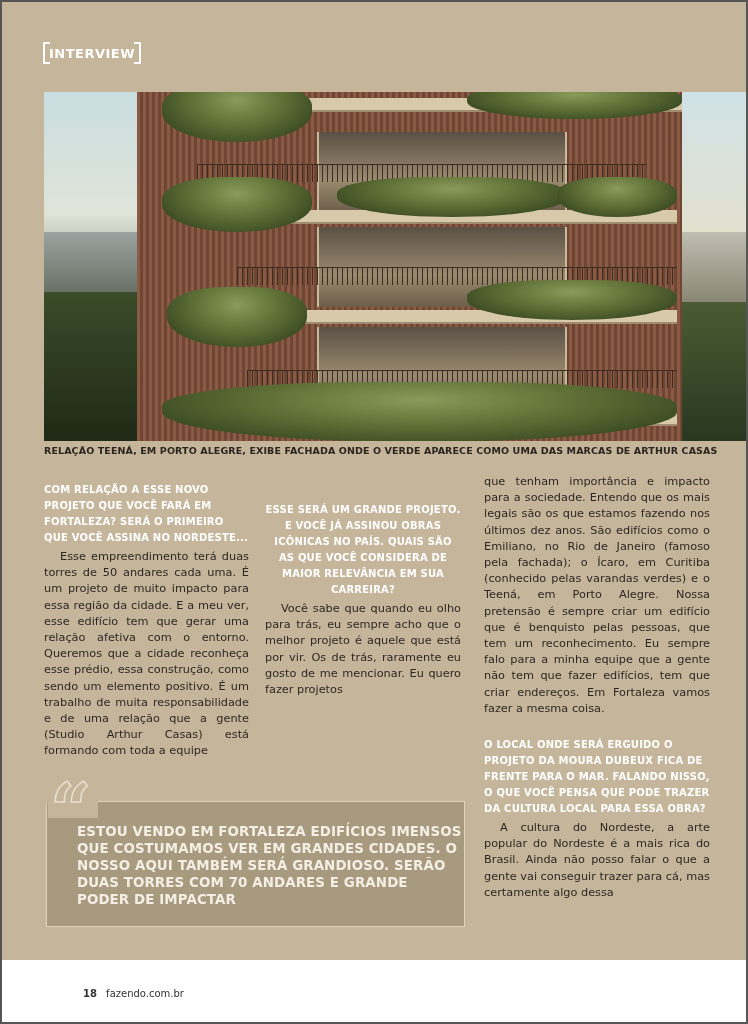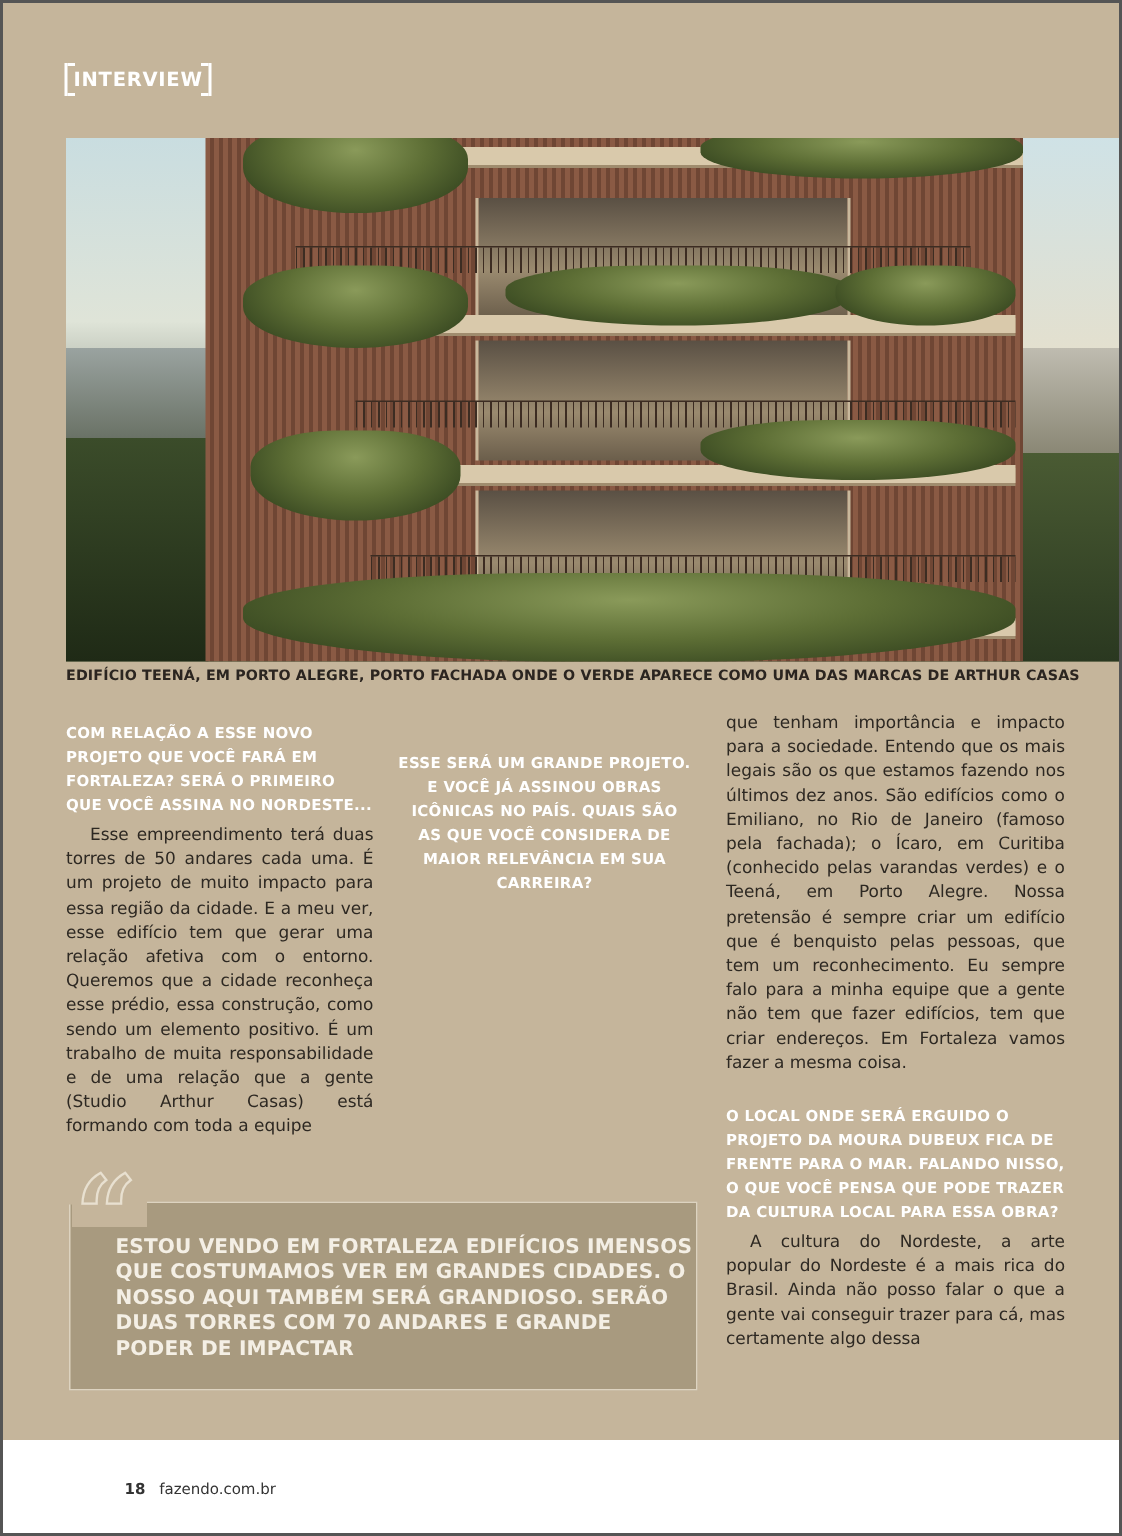--- a/index.html
+++ b/index.html
@@ -136,29 +136,30 @@
     <div class="plant" style="left:330px; top:-8px; width:215px; height:35px;"></div>
     <div class="plant" style="left:25px; top:85px; width:150px; height:55px;"></div>
     <div class="plant" style="left:200px; top:85px; width:230px; height:40px;"></div>
     <div class="plant" style="left:420px; top:85px; width:120px; height:40px;"></div>
     <div class="plant" style="left:30px; top:195px; width:140px; height:60px;"></div>
     <div class="plant" style="left:330px; top:188px; width:210px; height:40px;"></div>
     <div class="plant" style="left:25px; top:290px; width:515px; height:60px;"></div>
   </div>
 </div>
 
-<div class="caption">EDIFÍCIO TEENÁ, EM PORTO ALEGRE, PORTO FACHADA ONDE O VERDE APARECE COMO UMA DAS MARCAS DE ARTHUR CASAS</div>
+<div class="caption">RELAÇÃO TEENÁ, EM PORTO ALEGRE, EXIBE FACHADA ONDE O VERDE APARECE COMO UMA DAS MARCAS DE ARTHUR CASAS</div>
 
 <div class="col col1">
   <div class="q">COM RELAÇÃO A ESSE NOVO PROJETO QUE VOCÊ FARÁ EM FORTALEZA? SERÁ O PRIMEIRO QUE VOCÊ ASSINA NO NORDESTE...</div>
   <p>Esse empreendimento terá duas torres de 50 andares cada uma. É um projeto de muito impacto para essa região da cidade. E a meu ver, esse edifício tem que gerar uma relação afetiva com o entorno. Queremos que a cidade reconheça esse prédio, essa construção, como sendo um elemento positivo. É um trabalho de muita responsabilidade e de uma relação que a gente (Studio Arthur Casas) está formando com toda a equipe</p>
 </div>
 
 <div class="col col2">
   <div class="q">ESSE SERÁ UM GRANDE PROJETO. E VOCÊ JÁ ASSINOU OBRAS ICÔNICAS NO PAÍS. QUAIS SÃO AS QUE VOCÊ CONSIDERA DE MAIOR RELEVÂNCIA EM SUA CARREIRA?</div>
+  <p>Você sabe que quando eu olho para trás, eu sempre acho que o melhor projeto é aquele que está por vir. Os de trás, raramente eu gosto de me mencionar. Eu quero fazer projetos</p>
 </div>
 
 <div class="col col3">
   <p class="noindent">que tenham importância e impacto para a sociedade. Entendo que os mais legais são os que estamos fazendo nos últimos dez anos. São edifícios como o Emiliano, no Rio de Janeiro (famoso pela fachada); o Ícaro, em Curitiba (conhecido pelas varandas verdes) e o Teená, em Porto Alegre. Nossa pretensão é sempre criar um edifício que é benquisto pelas pessoas, que tem um reconhecimento. Eu sempre falo para a minha equipe que a gente não tem que fazer edifícios, tem que criar endereços. Em Fortaleza vamos fazer a mesma coisa.</p>
   <div class="q">O LOCAL ONDE SERÁ ERGUIDO O PROJETO DA MOURA DUBEUX FICA DE FRENTE PARA O MAR. FALANDO NISSO, O QUE VOCÊ PENSA QUE PODE TRAZER DA CULTURA LOCAL PARA ESSA OBRA?</div>
   <p>A cultura do Nordeste, a arte popular do Nordeste é a mais rica do Brasil. Ainda não posso falar o que a gente vai conseguir trazer para cá, mas certamente algo dessa</p>
 </div>
 
 <div class="pullquote">
   <div>ESTOU VENDO EM FORTALEZA EDIFÍCIOS IMENSOS QUE COSTUMAMOS VER EM GRANDES CIDADES. O NOSSO AQUI TAMBÉM SERÁ GRANDIOSO. SERÃO DUAS TORRES COM 70 ANDARES E GRANDE PODER DE IMPACTAR</div>

